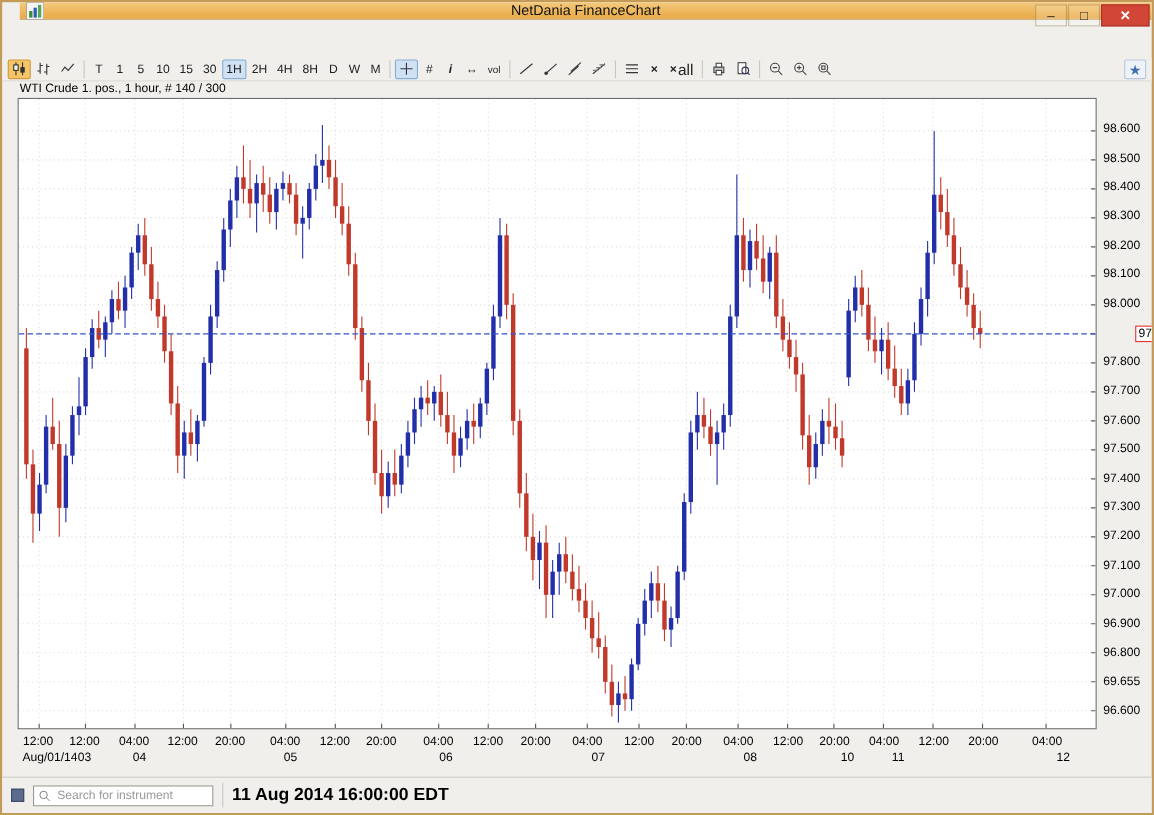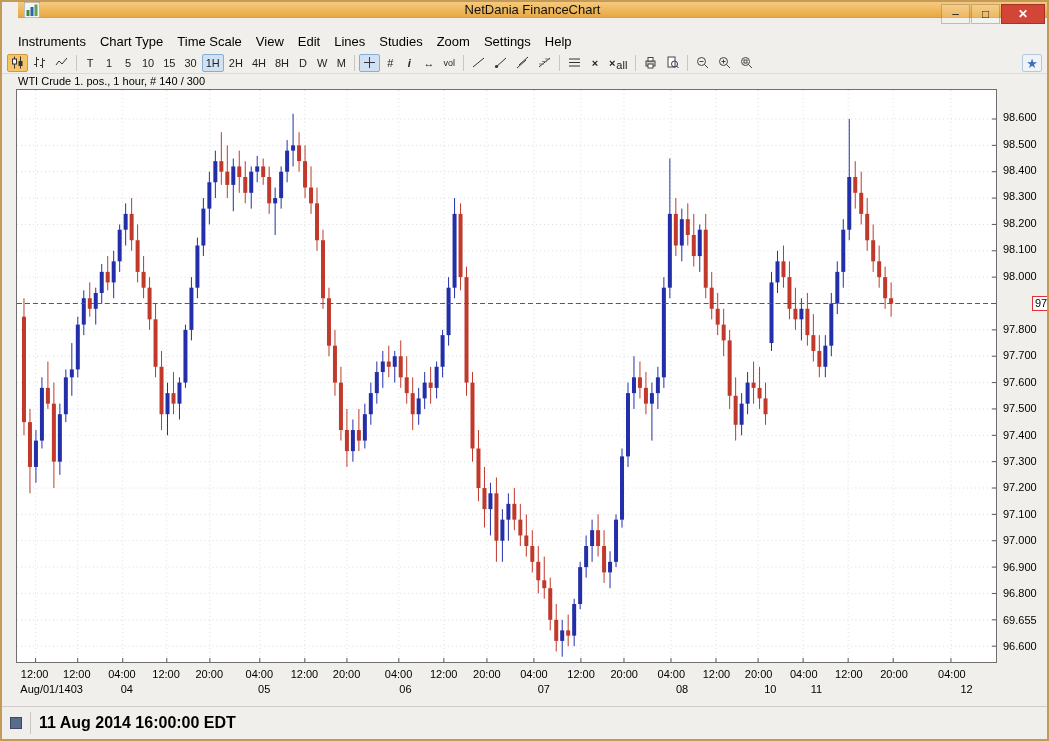--- a/index.html
+++ b/index.html
@@ -16,21 +16,21 @@
   
   .menubar{position:absolute;left:0;top:29px;right:0;height:21px;background:#f0efec;display:flex;align-items:center;padding-left:10px;gap:2px}
   .menu-item{padding:2px 6px;font-size:13px;color:#000;white-space:nowrap}
   
   .toolbar{position:absolute;left:0;top:50px;right:0;height:22px;display:flex;align-items:center;padding-left:5px;gap:1px;background:#f0efec;border-bottom:1px solid #dedbd4}
   .tbtn{min-width:18px;height:18px;padding:0 3px;display:flex;align-items:center;justify-content:center;font-size:11px;color:#222;background:transparent;border:1px solid transparent;border-radius:2px;white-space:nowrap}
   .tbtn.active-orange{background:#f6c567;border-color:#cf9a3d}
   .tbtn.active-blue{background:#cfe1f3;border-color:#86aed4}
   .tsep{width:1px;height:16px;background:#c9c6c0;margin:0 3px;flex:0 0 auto}
   .vol{font-size:9px;}
-  .suball{font-size:11px;margin-left:1px;align-self:flex-end}
+  .suball{font-size:14px;margin-left:1px;align-self:flex-end}
   .star-btn{position:absolute;right:5px;top:52px;width:20px;height:18px;display:flex;align-items:center;justify-content:center;color:#3e6db5;font-size:13px;border:1px solid #b9c7da;border-radius:2px;background:#eef3f9}
   
   .chart-label{position:absolute;left:16px;top:73px;font-size:11px;color:#000}
   .plot-frame{position:absolute;left:14px;top:87px;width:981px;height:574px;border:1px solid #6f6f6f;background:#fff}
   .plot-frame svg{display:block;width:100%;height:100%}
   .y-axis{position:absolute;left:998px;top:87px;width:50px;height:578px;font-size:11px}
   .ytick{position:absolute;left:3px;line-height:13px;color:#000;white-space:nowrap}
   .ytick.cur{border:1px solid #e03030;background:#fff;padding:0 2px;left:0}
   .x-times{position:absolute;left:14px;top:666px;width:981px;height:13px;font-size:11px}
   .x-dates{position:absolute;left:14px;top:681px;width:981px;height:13px;font-size:11px}
@@ -63,32 +63,20 @@
         </div>
       <div class="win-btn">
           <span>□</span>
         </div>
       <div class="win-btn close">
           <span>✕</span>
         </div>
     </div>
   </div>
 
-  <div class="menubar">
-    <span class="menu-item">Instruments</span>
-    <span class="menu-item">Chart Type</span>
-    <span class="menu-item">Time Scale</span>
-    <span class="menu-item">View</span>
-    <span class="menu-item">Edit</span>
-    <span class="menu-item">Lines</span>
-    <span class="menu-item">Studies</span>
-    <span class="menu-item">Zoom</span>
-    <span class="menu-item">Settings</span>
-    <span class="menu-item">Help</span>
-  </div>
 
   <div class="toolbar">
     <div class="tbtn active-orange">
       <svg width="13" height="13" viewBox="0 0 13 13">
           <line x1="3.5" y1="0.5" x2="3.5" y2="12.5" stroke="#333"></line>
           <rect x="1.5" y="3" width="4" height="5" fill="#f6f6f6" stroke="#333"></rect>
           <line x1="9.5" y1="0.5" x2="9.5" y2="12.5" stroke="#333"></line>
           <rect x="7.5" y="5" width="4" height="5" fill="#333"></rect>
         </svg>
     </div>
@@ -660,17 +648,24 @@
       <div class="xtick" style="left: 39.7%;">06</div>
       <div class="xtick" style="left: 53.8%;">07</div>
       <div class="xtick" style="left: 67.9%;">08</div>
       <div class="xtick" style="left: 76.9%;">10</div>
       <div class="xtick" style="left: 81.6%;">11</div>
       <div class="xtick" style="left: 96.9%;">12</div>
     </div>
 
   <div class="statusbar">
     <div class="panel-icon"></div>
+    <div class="searchbox">
+      <svg width="11" height="11" viewBox="0 0 13 13">
+          <circle cx="5.5" cy="5.5" r="4" fill="none" stroke="#777"></circle>
+          <line x1="8.5" y1="8.5" x2="12" y2="12" stroke="#777"></line>
+        </svg>
+      <input type="text" placeholder="Search for instrument" style="">
+    </div>
     <div class="sb-sep"></div>
     <span class="timestamp">11 Aug 2014 16:00:00 EDT</span>
   </div>
 
 </div>
 
 </body></html>

